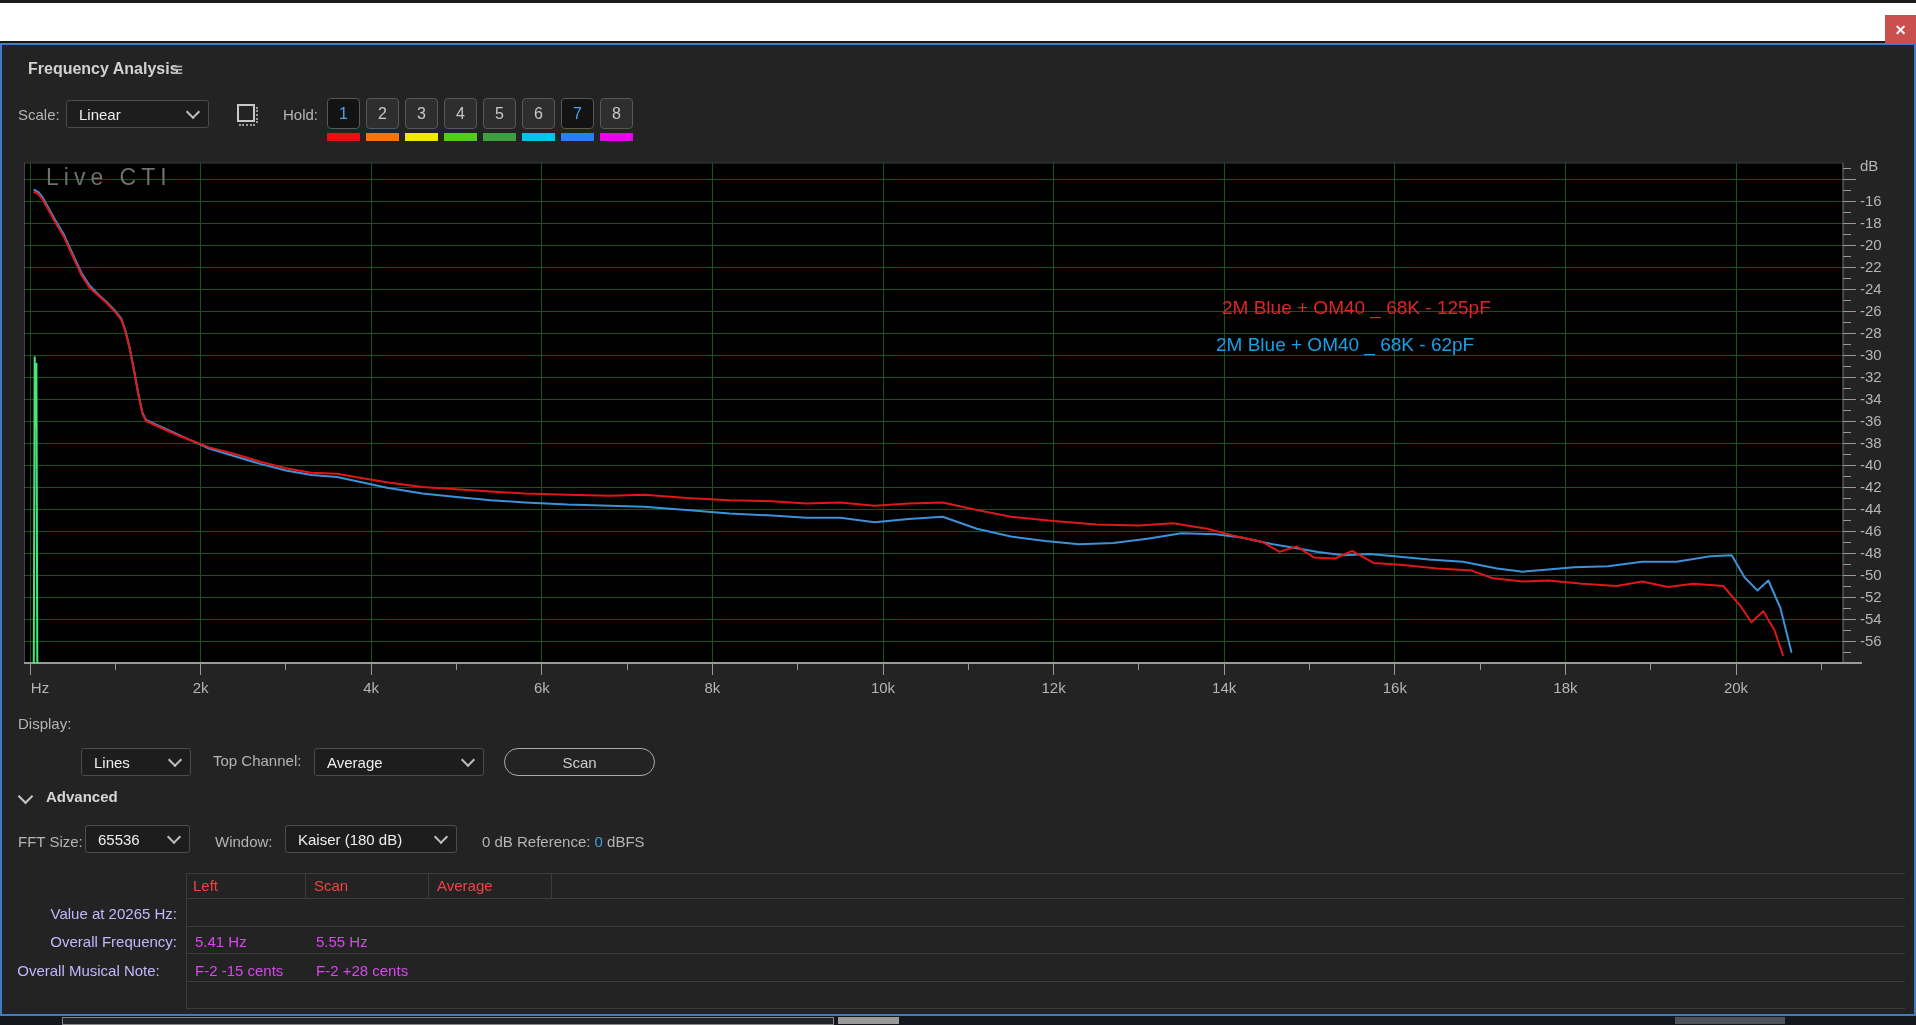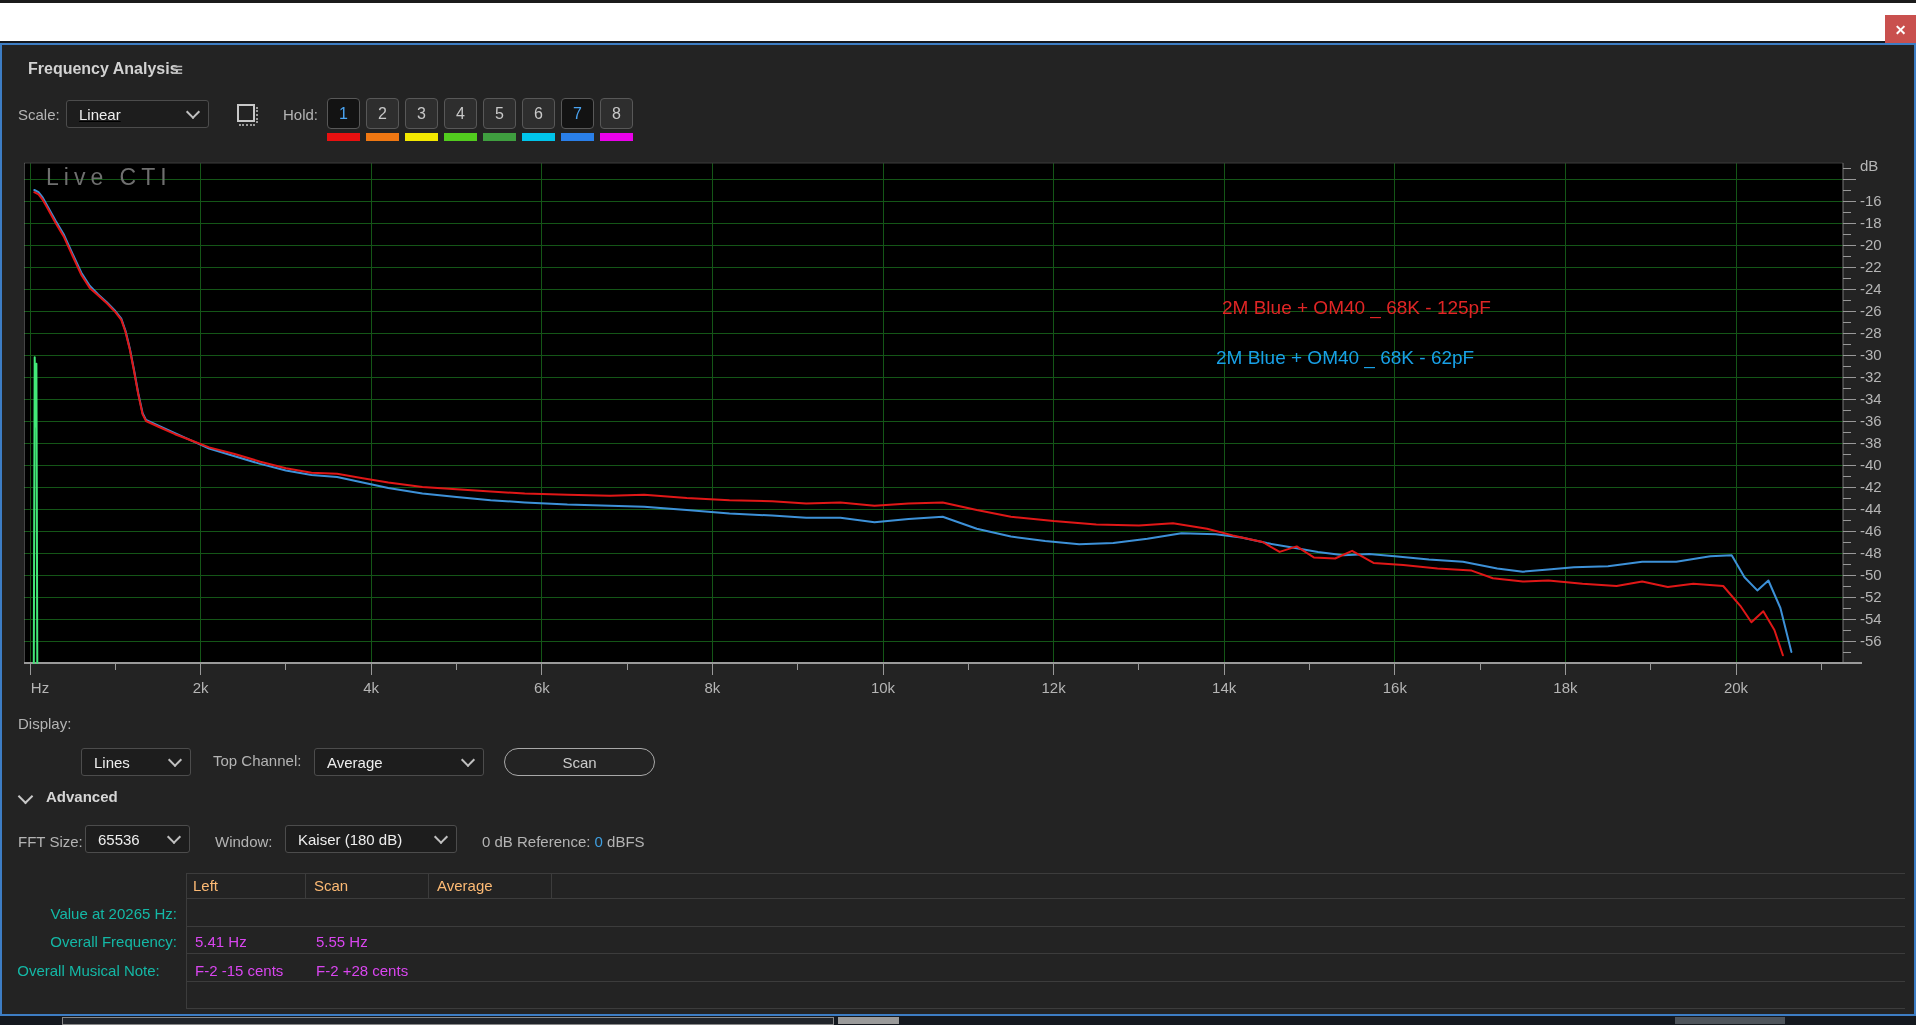--- a/index.html
+++ b/index.html
@@ -34,22 +34,22 @@
   .hold-btn.active{background:#131313;color:#4aa3f0;}
   .hold-strip{width:33px;height:8px;margin-top:4px;}
   .live-cti{color:#6f6f6f;font-size:23px;letter-spacing:5px;white-space:nowrap;}
   .annot{font-size:19px;font-weight:500;letter-spacing:0px;white-space:nowrap;}
   .scan-btn{border:1px solid #a8a8a8;border-radius:14px;height:28px;box-sizing:border-box;color:#cccccc;
             font-size:15px;display:flex;align-items:center;justify-content:center;background:transparent;cursor:default;}
   .adv-chev{width:9px;height:9px;border-right:2px solid #c8c8c8;border-bottom:2px solid #c8c8c8;
             transform:rotate(45deg);}
   .adv-lbl{color:#d6d6d6;font-size:15px;font-weight:bold;}
   .ref-val{color:#3f9fe0;}
-  .tbl-head{color:#fdba74;font-size:15px;}
-  .tbl-rowlbl{color:#14b8a6;font-size:15px;text-align:right;width:177px;}
+  .tbl-head{color:#ef4444;font-size:15px;}
+  .tbl-rowlbl{color:#c4b5fd;font-size:15px;text-align:right;width:177px;}
   .tbl-val{color:#d946ef;font-size:15px;white-space:nowrap;}
   .hline{position:absolute;height:1px;background:#3c3c3c;}
   .vline{position:absolute;width:1px;background:#3c3c3c;}
   .bottom-strip{position:absolute;left:0;top:1016px;width:1916px;height:9px;background:#14181e;}
   .scroll-outline{position:absolute;left:62px;top:1px;width:770px;height:6px;border:1px solid #878787;background:#20242a;}
   .scroll-solid{position:absolute;left:838px;top:1px;width:61px;height:7px;background:#9a9a9a;}
   .scroll-solid2{position:absolute;left:1675px;top:1px;width:110px;height:7px;background:#4e545b;}
 </style>
 </head>
 <body>
@@ -57,21 +57,21 @@
 <div class="titlebar">
   <div class="close-btn">✕</div>
 </div>
 
 <div class="content">
 
   <div class="abs panel-title" style="left:28px;top:17px;">Frequency Analysis</div>
   <div class="abs menu-icon" style="left:172px;top:17px;">≡</div>
 
   <div class="abs lbl" style="left:18px;top:63px;">Scale:</div>
-  <div class="abs dd" style="left:66px;top:57px;width:143px;text-decoration:underline;">
+  <div class="abs dd" style="left:66px;top:57px;width:143px;">
     <span class="val">Linear</span>
     <span class="chev"></span>
   </div>
   <div class="abs snapshot-icon" style="left:236px;top:58px;">
     <span class="box"></span>
     <span class="dots-v"></span>
     <span class="dots-h"></span>
   </div>
   <div class="abs lbl" style="left:283px;top:63px;">Hold:</div>
   <div class="abs hold-row" style="left:327px;top:55px;" id="hold-row">
@@ -248,21 +248,21 @@
       <text x="1370.8" y="550" fill="#b5b5b5" font-size="15" text-anchor="middle" font-family="&quot;Liberation Sans&quot;,sans-serif">16k</text>
       <text x="1541.3999999999999" y="550" fill="#b5b5b5" font-size="15" text-anchor="middle" font-family="&quot;Liberation Sans&quot;,sans-serif">18k</text>
       <text x="1712" y="550" fill="#b5b5b5" font-size="15" text-anchor="middle" font-family="&quot;Liberation Sans&quot;,sans-serif">20k</text>
       <polyline points="10.3,47.0 14.5,49.2 18.8,54.7 23.1,62.4 31.6,77.8 40.1,92.1 48.6,110.8 57.2,129.5 65.7,142.7 74.2,151.5 82.8,159.2 91.3,168.0 97.3,175.7 101.5,187.8 105.8,205.4 110.1,227.4 114.3,250.5 118.6,270.3 122.0,276.9 133.9,282.4 151.0,290.1 168.1,297.8 185.1,305.5 210.7,313.2 236.3,320.9 261.9,327.5 287.5,331.9 313.1,334.1 338.7,339.6 364.3,345.1 398.4,350.6 432.5,353.9 466.6,357.2 500.7,359.4 543.4,361.6 586.0,362.7 620.2,363.8 662.8,367.1 705.5,370.4 748.1,372.6 782.2,374.8 816.4,374.8 850.5,379.2 884.6,375.9 918.7,373.7 952.8,385.8 986.9,393.5 1021.1,397.9 1055.2,401.2 1089.3,400.1 1123.4,395.7 1157.5,390.2 1191.7,391.3 1217.3,394.6 1242.8,400.1 1268.4,404.5 1294.0,408.9 1319.6,412.2 1345.2,411.1 1370.8,413.3 1404.9,416.6 1439.0,418.8 1473.2,425.4 1498.8,428.7 1524.3,426.5 1549.9,424.3 1584.0,423.2 1618.2,418.8 1652.3,418.8 1686.4,413.3 1707.7,412.2 1720.5,434.2 1733.3,447.4 1744.4,437.5 1756.4,465.0 1767.4,509.0" fill="none" stroke="#3d91d8" stroke-width="2" stroke-linejoin="round" stroke-linecap="round"></polyline>
       <polyline points="10.3,49.2 14.5,51.4 18.8,56.9 23.1,64.6 31.6,80.0 40.1,94.3 48.6,113.0 57.2,131.7 65.7,144.9 74.2,152.6 82.8,160.3 91.3,169.1 97.3,176.8 101.5,188.9 105.8,206.5 110.1,228.5 114.3,251.6 118.6,271.4 122.0,278.0 133.9,283.5 151.0,291.2 168.1,297.8 185.1,304.4 210.7,311.0 236.3,318.7 261.9,325.3 287.5,329.7 313.1,330.8 338.7,335.2 364.3,339.6 398.4,344.0 432.5,346.2 466.6,348.4 500.7,350.6 543.4,351.7 586.0,352.8 620.2,351.7 662.8,355.0 705.5,357.2 748.1,358.3 782.2,360.5 816.4,359.4 850.5,362.7 884.6,360.5 918.7,359.4 952.8,367.1 986.9,373.7 1029.6,378.1 1072.3,381.4 1114.9,382.5 1149.0,380.3 1183.1,385.8 1208.7,392.4 1238.6,399.0 1255.6,408.9 1272.7,403.4 1289.8,414.4 1311.1,415.5 1328.1,407.8 1349.5,419.9 1379.3,422.1 1413.5,425.4 1447.6,427.6 1468.9,435.3 1498.8,438.6 1524.3,437.5 1558.5,440.8 1592.6,443.0 1618.2,438.6 1643.8,444.1 1669.3,440.8 1699.2,443.0 1716.3,462.8 1727.4,479.3 1739.3,468.3 1750.4,487.0 1758.9,512.3" fill="none" stroke="#e01717" stroke-width="2" stroke-linejoin="round" stroke-linecap="round"></polyline>
       <polyline points="9.8,520.0 10.7,214.2 11.5,283.5 12.4,220.8 13.3,520.0" fill="none" stroke="#42e878" stroke-width="2" stroke-linejoin="round" stroke-linecap="round"></polyline>
     </svg>
 
   <div class="abs live-cti" style="left:46px;top:121px;">Live CTI</div>
   <div class="abs annot" id="annot-0" style="left: 1222px; top: 254px; color: rgb(224, 37, 37);">2M Blue + OM40 _ 68K - 125pF</div>
-  <div class="abs annot" id="annot-1" style="left: 1216px; top: 304px; color: rgb(24, 160, 230); text-align: right;">2M Blue + OM40 _ 68K - 62pF</div>
+  <div class="abs annot" id="annot-1" style="left: 1216px; top: 291px; color: rgb(24, 160, 230); text-align: right;">2M Blue + OM40 _ 68K - 62pF</div>
 
   <div class="abs lbl" style="left:18px;top:672px;text-align:center;">Display:</div>
   <div class="abs dd" style="left:81px;top:705px;width:110px;">
     <span class="val">Lines</span>
     <span class="chev"></span>
   </div>
   <div class="abs lbl" style="left:213px;top:709px;">Top Channel:</div>
   <div class="abs dd" style="left:314px;top:705px;width:170px;">
     <span class="val">Average</span>
     <span class="chev"></span>

